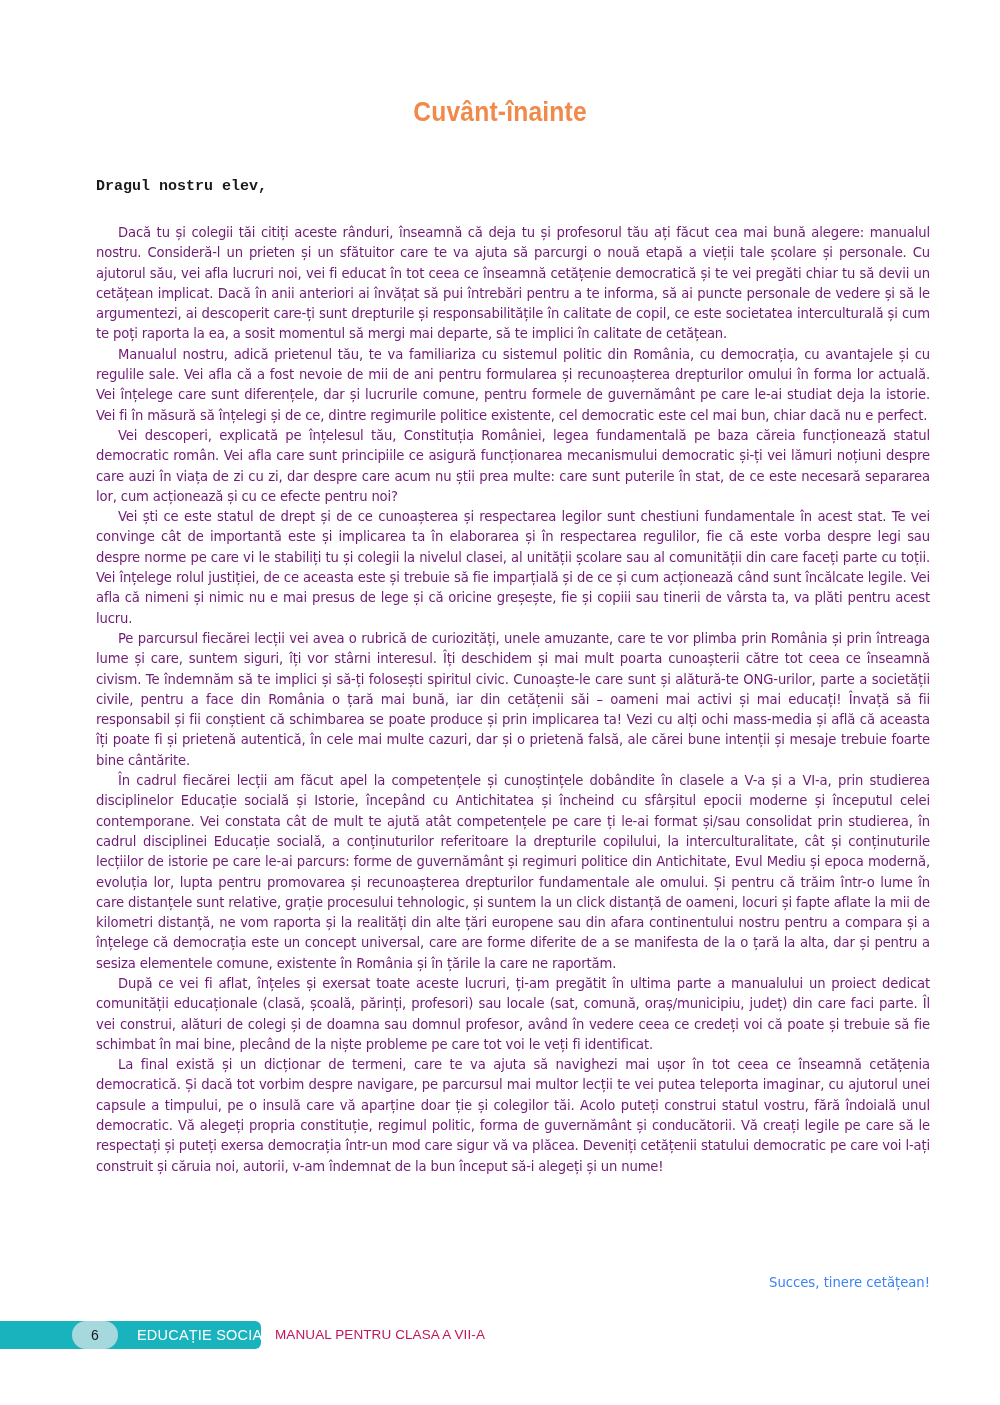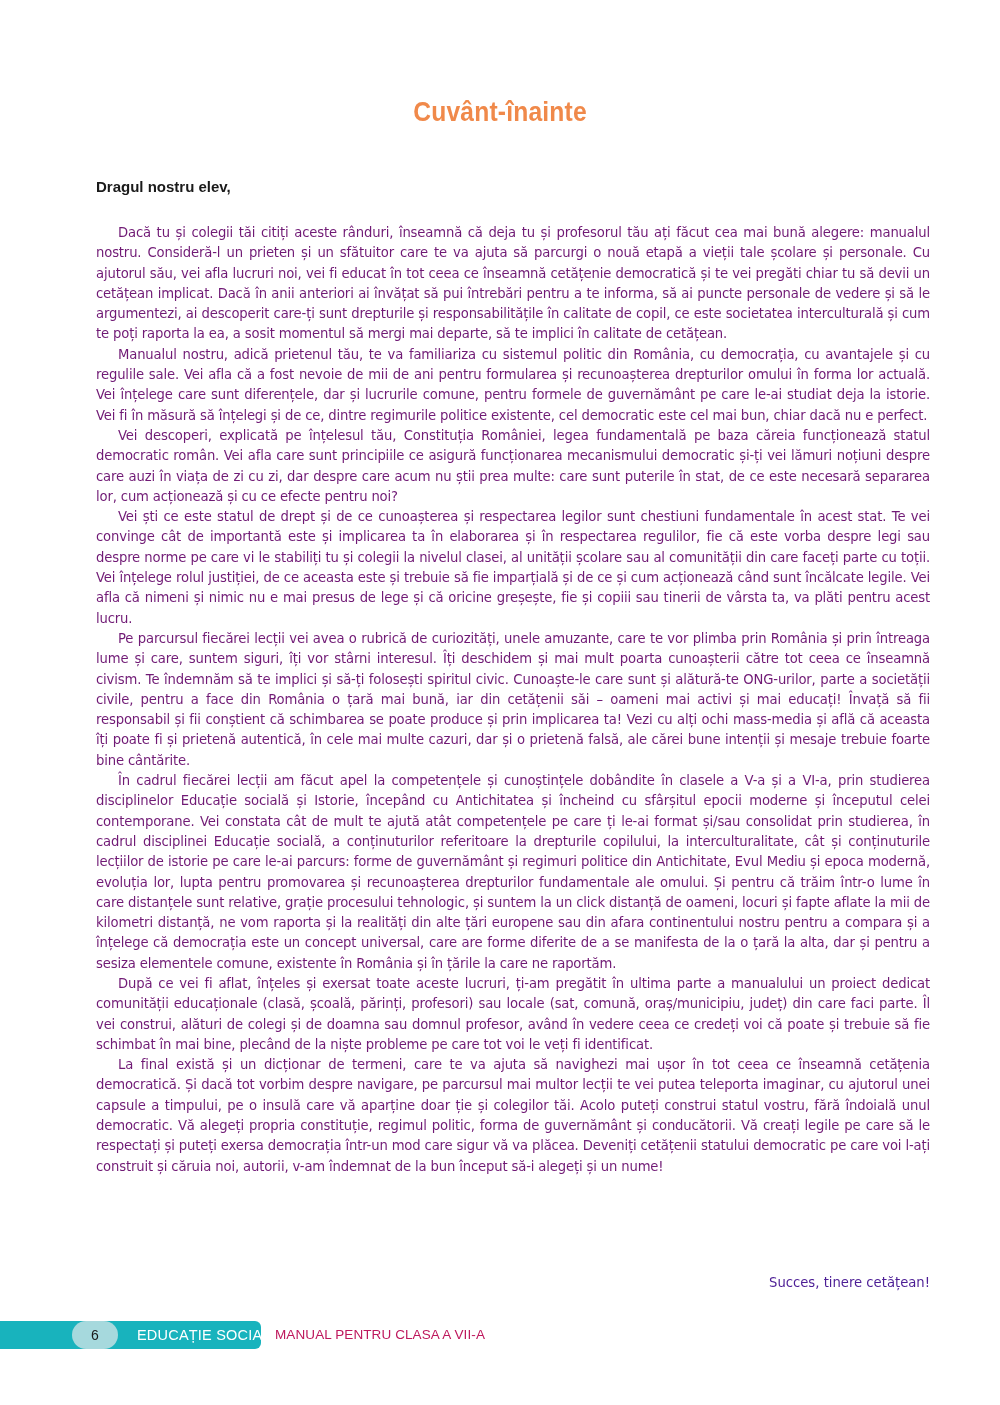--- a/index.html
+++ b/index.html
@@ -6,33 +6,33 @@
   body { width: 1000px; height: 1405px; position: relative; overflow: hidden; }
   .page { position: absolute; left: 0; top: 0; width: 1000px; height: 1405px; }
   .title {
     position: absolute; left: 0; top: 96px; width: 1000px; text-align: center;
     font-family: "Liberation Sans", sans-serif; font-weight: bold;
     font-size: 28px; color: #f0894a; letter-spacing: 0.2px;
     transform: scaleX(0.88);
   }
   .greeting {
     position: absolute; left: 96px; top: 178px;
-    font-family: Liberation Sans, sans-serif; font-weight: bold;
+    font-family: Liberation Mono, monospace; font-weight: bold;
     font-size: 15px; color: #1a1a1a;
   }
   .body-text {
     position: absolute; left: 96px; top: 223px; width: 834px;
     font-family: "DejaVu Sans", sans-serif; font-size: 13.2px;
     line-height: 20.3px; color: #701a75; text-align: justify;
     letter-spacing: -0.15px;
   }
   .body-text p { margin: 0; text-indent: 22px; }
   .signoff {
     position: absolute; right: 70px; top: 1275px;
-    font-family: "DejaVu Sans", sans-serif; font-size: 13.2px; color: #4c1d95;
+    font-family: "DejaVu Sans", sans-serif; font-size: 13.2px; color: #3b82f6;
   }
   .footer { position: absolute; left: 0; top: 1321px; height: 28px; width: 1000px; }
   .footer-bar {
     position: absolute; left: 0; top: 0; width: 261px; height: 28px;
     background: #18b3bd; border-radius: 0 6px 6px 0;
   }
   .page-num {
     position: absolute; left: 72px; top: 0; width: 46px; height: 28px;
     background: #a6d9dd; border-radius: 14px;
     font-family: "Liberation Sans", sans-serif; font-size: 14px; color: #1a1a1a;

